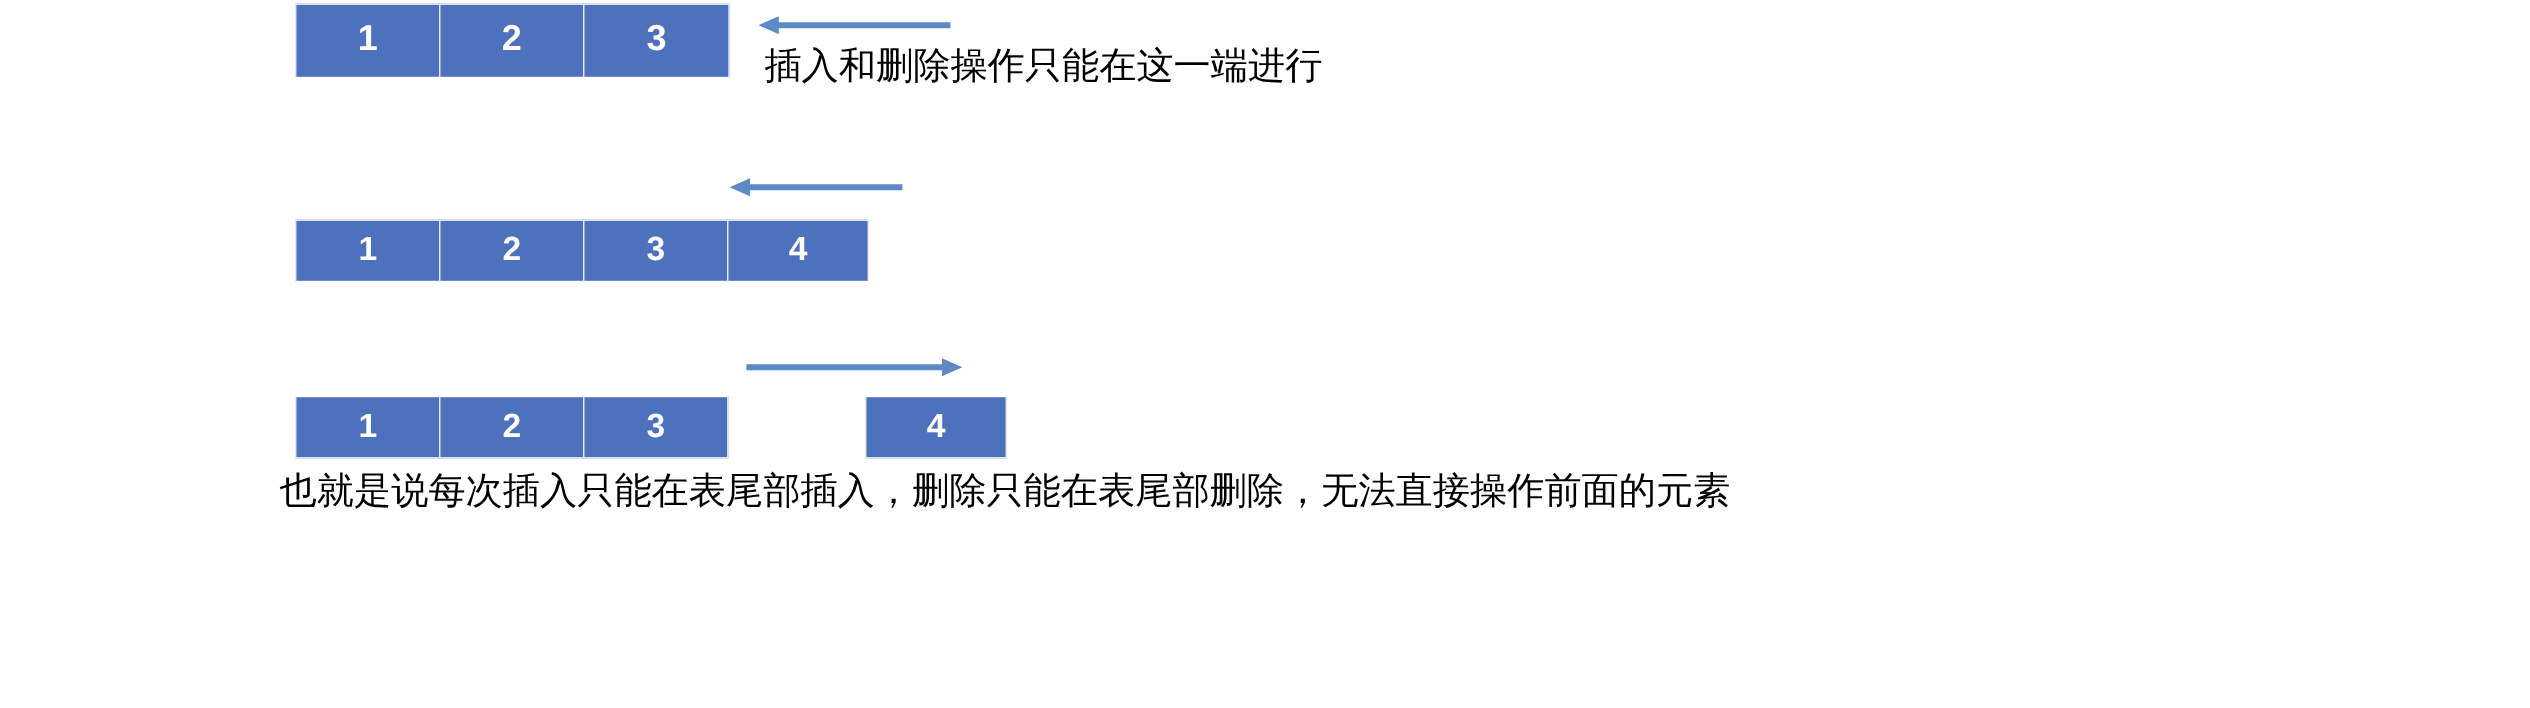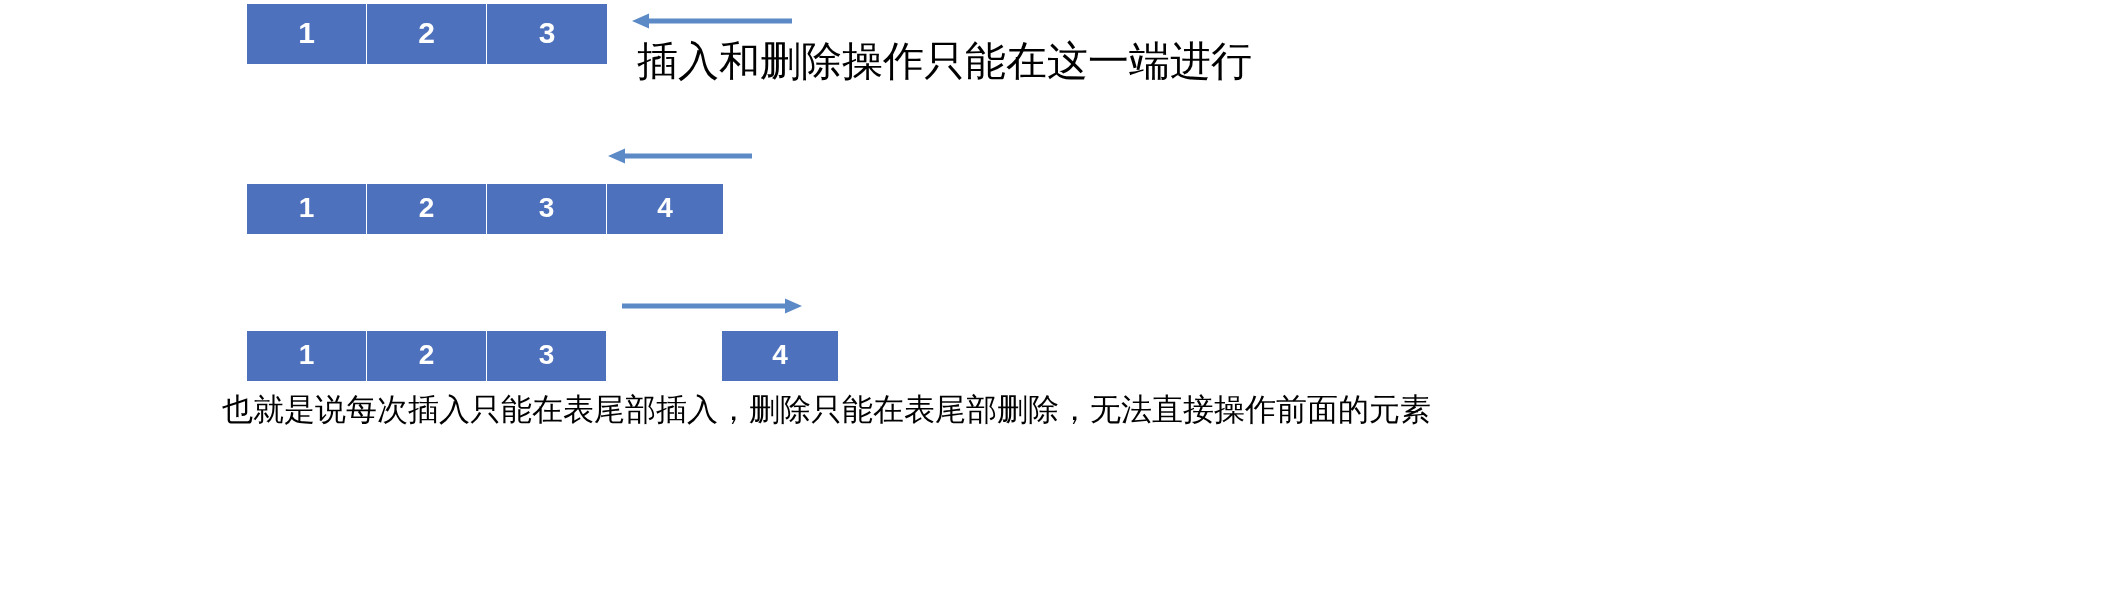--- a/index.html
+++ b/index.html
@@ -64,21 +64,21 @@
     <div class="cell" style="left:486px; top:3px; width:122px; height:62px; font-size:30px;">
       <span class="cell-value">3</span>
     </div>
 
     <div class="arrow" style="left:632px; top:12px; width:160px;">
       <svg width="160" height="18" viewBox="0 0 160 18">
         <path d="M0 9 L17 1.5 L17 6.5 L160 6.5 L160 11.5 L17 11.5 L17 16.5 Z" fill="#5b8ac6"></path>
       </svg>
     </div>
 
-    <div class="caption" style="left:637px; top:38px; font-size:41px;">插入和删除操作只能在这一端进行</div>
+    <div class="caption" style="left:637px; top:38px; font-size:31px;">插入和删除操作只能在这一端进行</div>
   </div>
 
   <div>
     <div class="arrow" style="left:608px; top:147px; width:144px;">
       <svg width="144" height="18" viewBox="0 0 144 18">
         <path d="M0 9 L17 1.5 L17 6.5 L144 6.5 L144 11.5 L17 11.5 L17 16.5 Z" fill="#5b8ac6"></path>
       </svg>
     </div>
 
     <div class="cell" style="left:246px; top:183px; width:121px; height:52px; font-size:28px;">
@@ -109,15 +109,15 @@
       <span class="cell-value">2</span>
     </div>
     <div class="cell" style="left:486px; top:330px; width:121px; height:52px; font-size:28px;">
       <span class="cell-value">3</span>
     </div>
     <div class="cell" style="left:721px; top:330px; width:118px; height:52px; font-size:28px;">
       <span class="cell-value">4</span>
     </div>
   </div>
 
-  <div class="caption" style="left:222px; top:392px; font-size:31px;">也就是说每次插入只能在表尾部插入，删除只能在表尾部删除，无法直接操作前面的元素</div>
+  <div class="caption" style="left:233px; top:392px; font-size:31px;">也就是说每次插入只能在表尾部插入，删除只能在表尾部删除，无法直接操作前面的元素</div>
 
 </div>
 
 </body></html>

